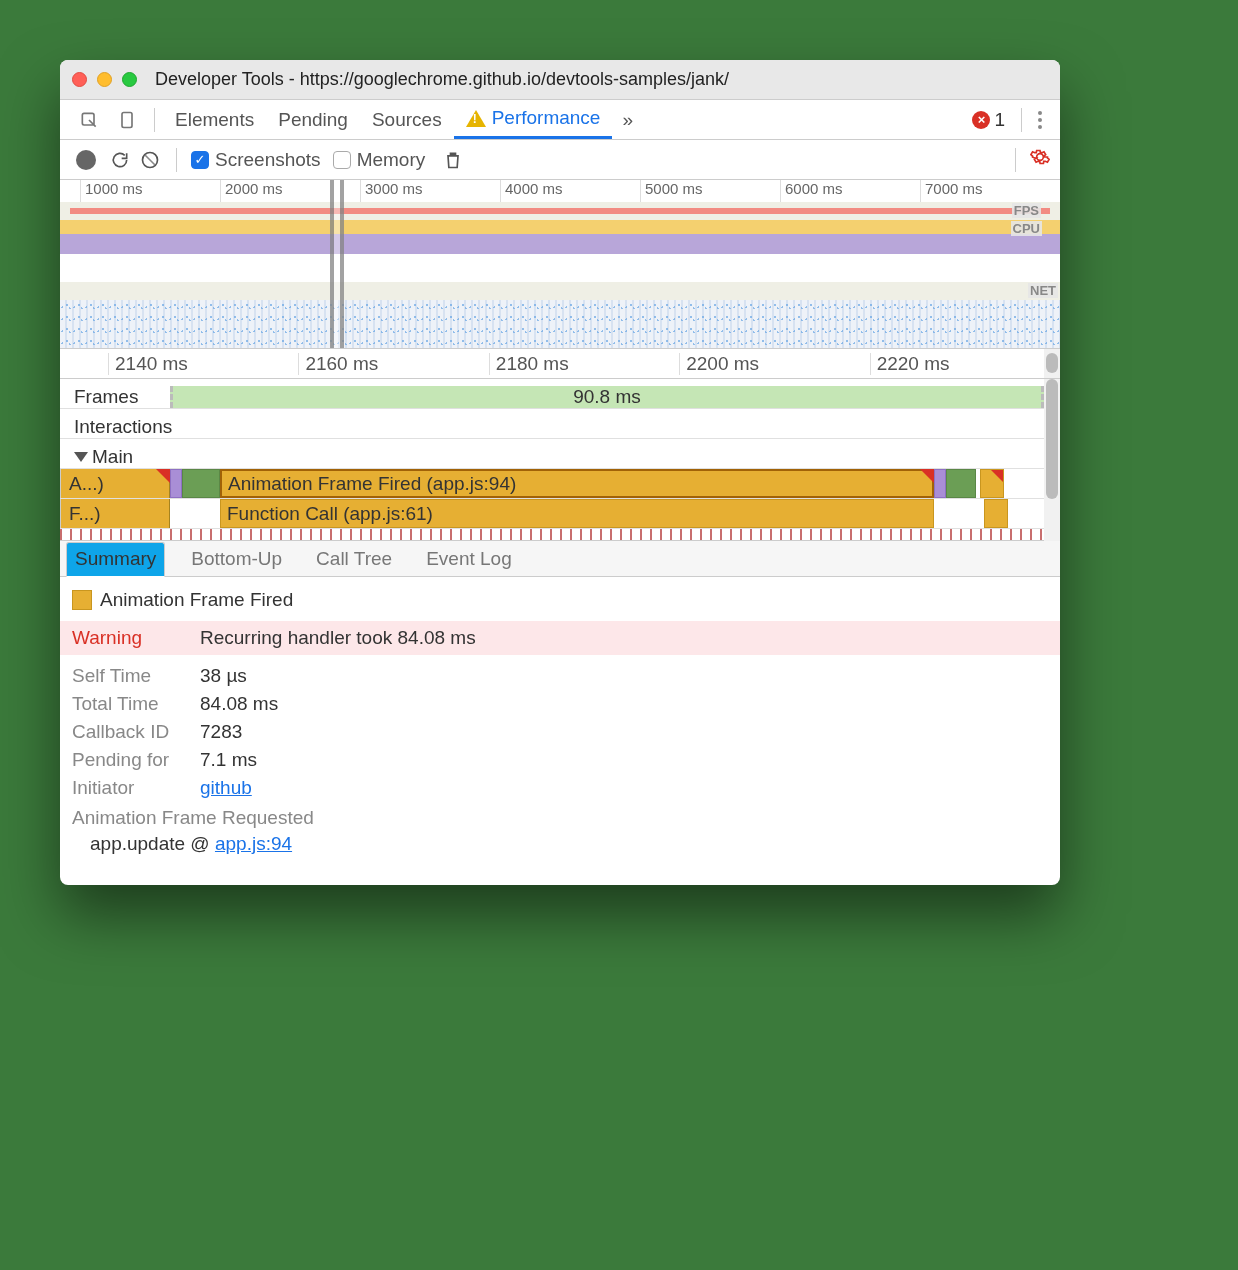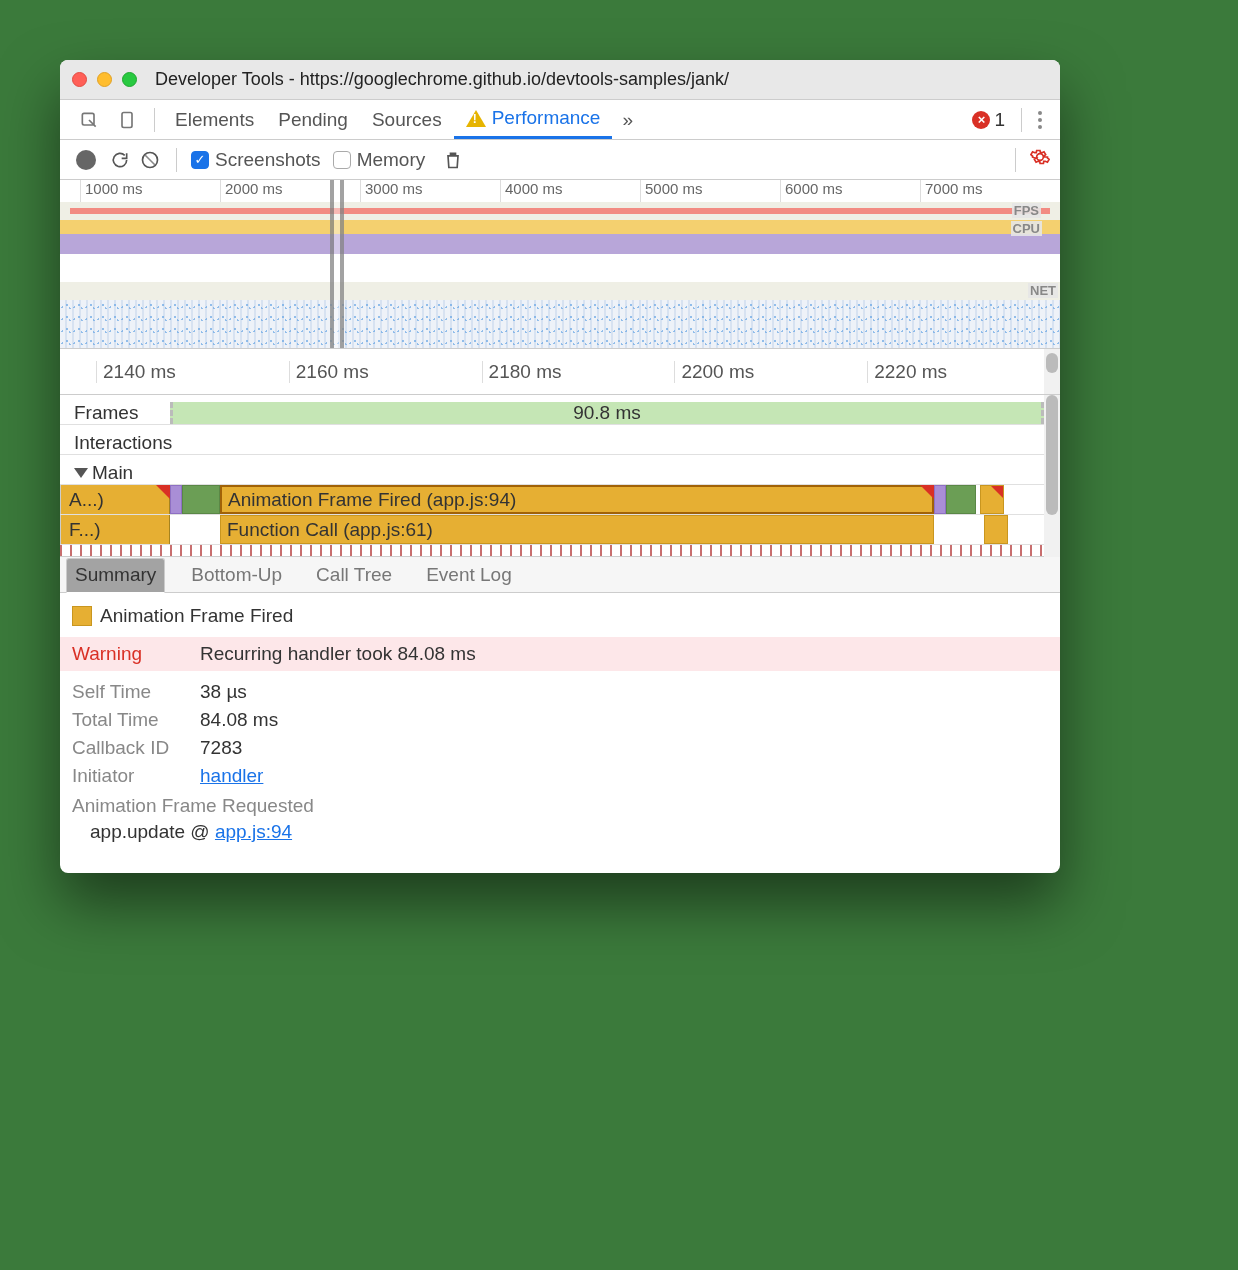--- a/index.html
+++ b/index.html
@@ -106,26 +106,26 @@
   .overview .viewport-handle {
     position: absolute;
     top: 0; bottom: 0;
     left: 270px; width: 14px;
     border-left: 4px solid rgba(100,100,100,0.6);
     border-right: 4px solid rgba(100,100,100,0.6);
     background: rgba(255,255,255,0.4);
   }
 
   .flame-ruler {
-    height: 46px;
+    height: 30px;
     display: flex;
     font-size: 19px;
     color: #555;
     align-items: center;
-    padding-left: 36px;
+    padding-left: 48px;
     border-bottom: 1px solid #ccc;
     position: relative;
   }
   .flame-ruler .ft { flex: 1; border-left: 1px solid #ddd; padding-left: 6px; white-space: nowrap; }
 
   .track-area { position: relative; font-size: 19px; color: #333; }
   .track-row { display: flex; height: 30px; border-bottom: 1px solid #e0e0e0; align-items: flex-end; }
   .track-label { width: 110px; padding-left: 14px; display: flex; align-items: center; background: #fff; white-space: nowrap; flex-shrink: 0; }
   .triangle-down {
     width: 0; height: 0;
@@ -171,21 +171,21 @@
     display: flex;
     height: 36px;
     background: #f6f6f6;
     border-bottom: 1px solid #ccc;
     font-size: 19px;
     align-items: center;
     padding-left: 6px;
     gap: 18px;
   }
   .detail-tabs .dtab { color: #777; padding: 0 8px; height: 100%; display: flex; align-items: center; }
-  .detail-tabs .dtab.active { background: #a3a3a3; color: #333; border: 1px solid #ccc; border-bottom: 1px solid #fff; border-radius: 3px 3px 0 0; margin-bottom: -1px; }
+  .detail-tabs .dtab.active { background: #0ea5e9; color: #333; border: 1px solid #ccc; border-bottom: 1px solid #fff; border-radius: 3px 3px 0 0; margin-bottom: -1px; }
 
   .details {
     padding: 12px 12px 30px 12px;
     font-size: 19px;
     color: #333;
   }
   .event-title { display: flex; align-items: center; gap: 8px; margin-bottom: 10px; }
   .event-swatch { width: 20px; height: 20px; background: #e6af33; border: 1px solid #c9961f; }
   .warning-row { background: #fde7e9; padding: 6px 0 6px 0; margin: 0 -12px 10px -12px; display: flex; gap: 18px; padding-left: 12px; }
   .warning-label { color: #d93025; width: 110px; text-align: left; }
@@ -396,22 +396,26 @@
     </div>
     <div class="kv-row">
       <span class="k">Total Time</span>
       <span class="v">84.08 ms</span>
     </div>
     <div class="kv-row">
       <span class="k">Callback ID</span>
       <span class="v">7283</span>
     </div>
     <div class="kv-row">
+      <span class="k">Pending for</span>
+      <span class="v">7.1 ms</span>
+    </div>
+    <div class="kv-row">
       <span class="k">Initiator</span>
-      <span class="v"><a href="#">handler</a></span>
+      <span class="v"><a href="#">github</a></span>
     </div>
     <div class="arf">Animation Frame Requested</div>
     <div class="stack">
       <span>app.update @ </span><a href="#">app.js:94</a>
     </div>
   </div>
 
 </div>
 
 </body></html>

